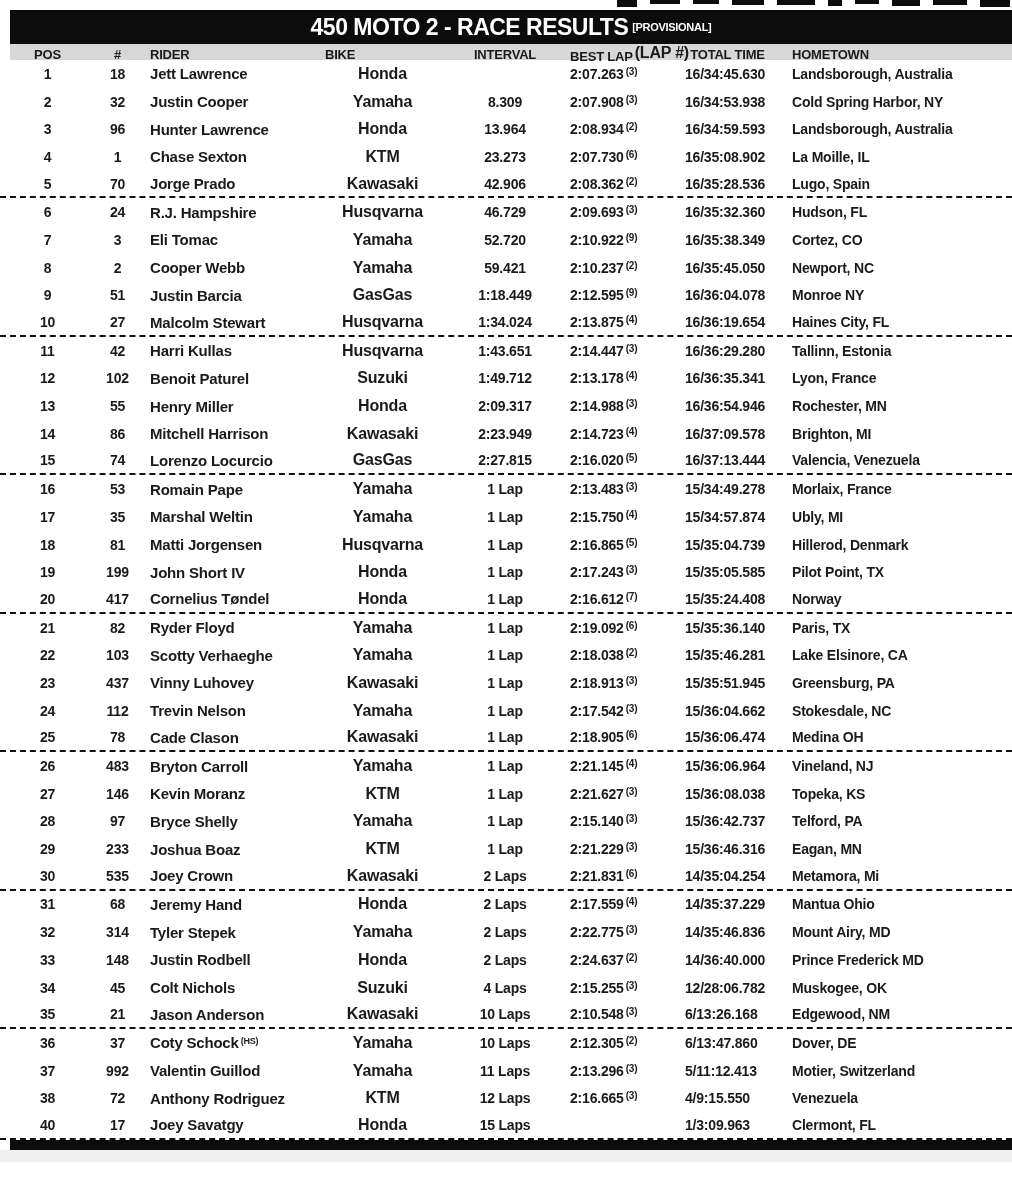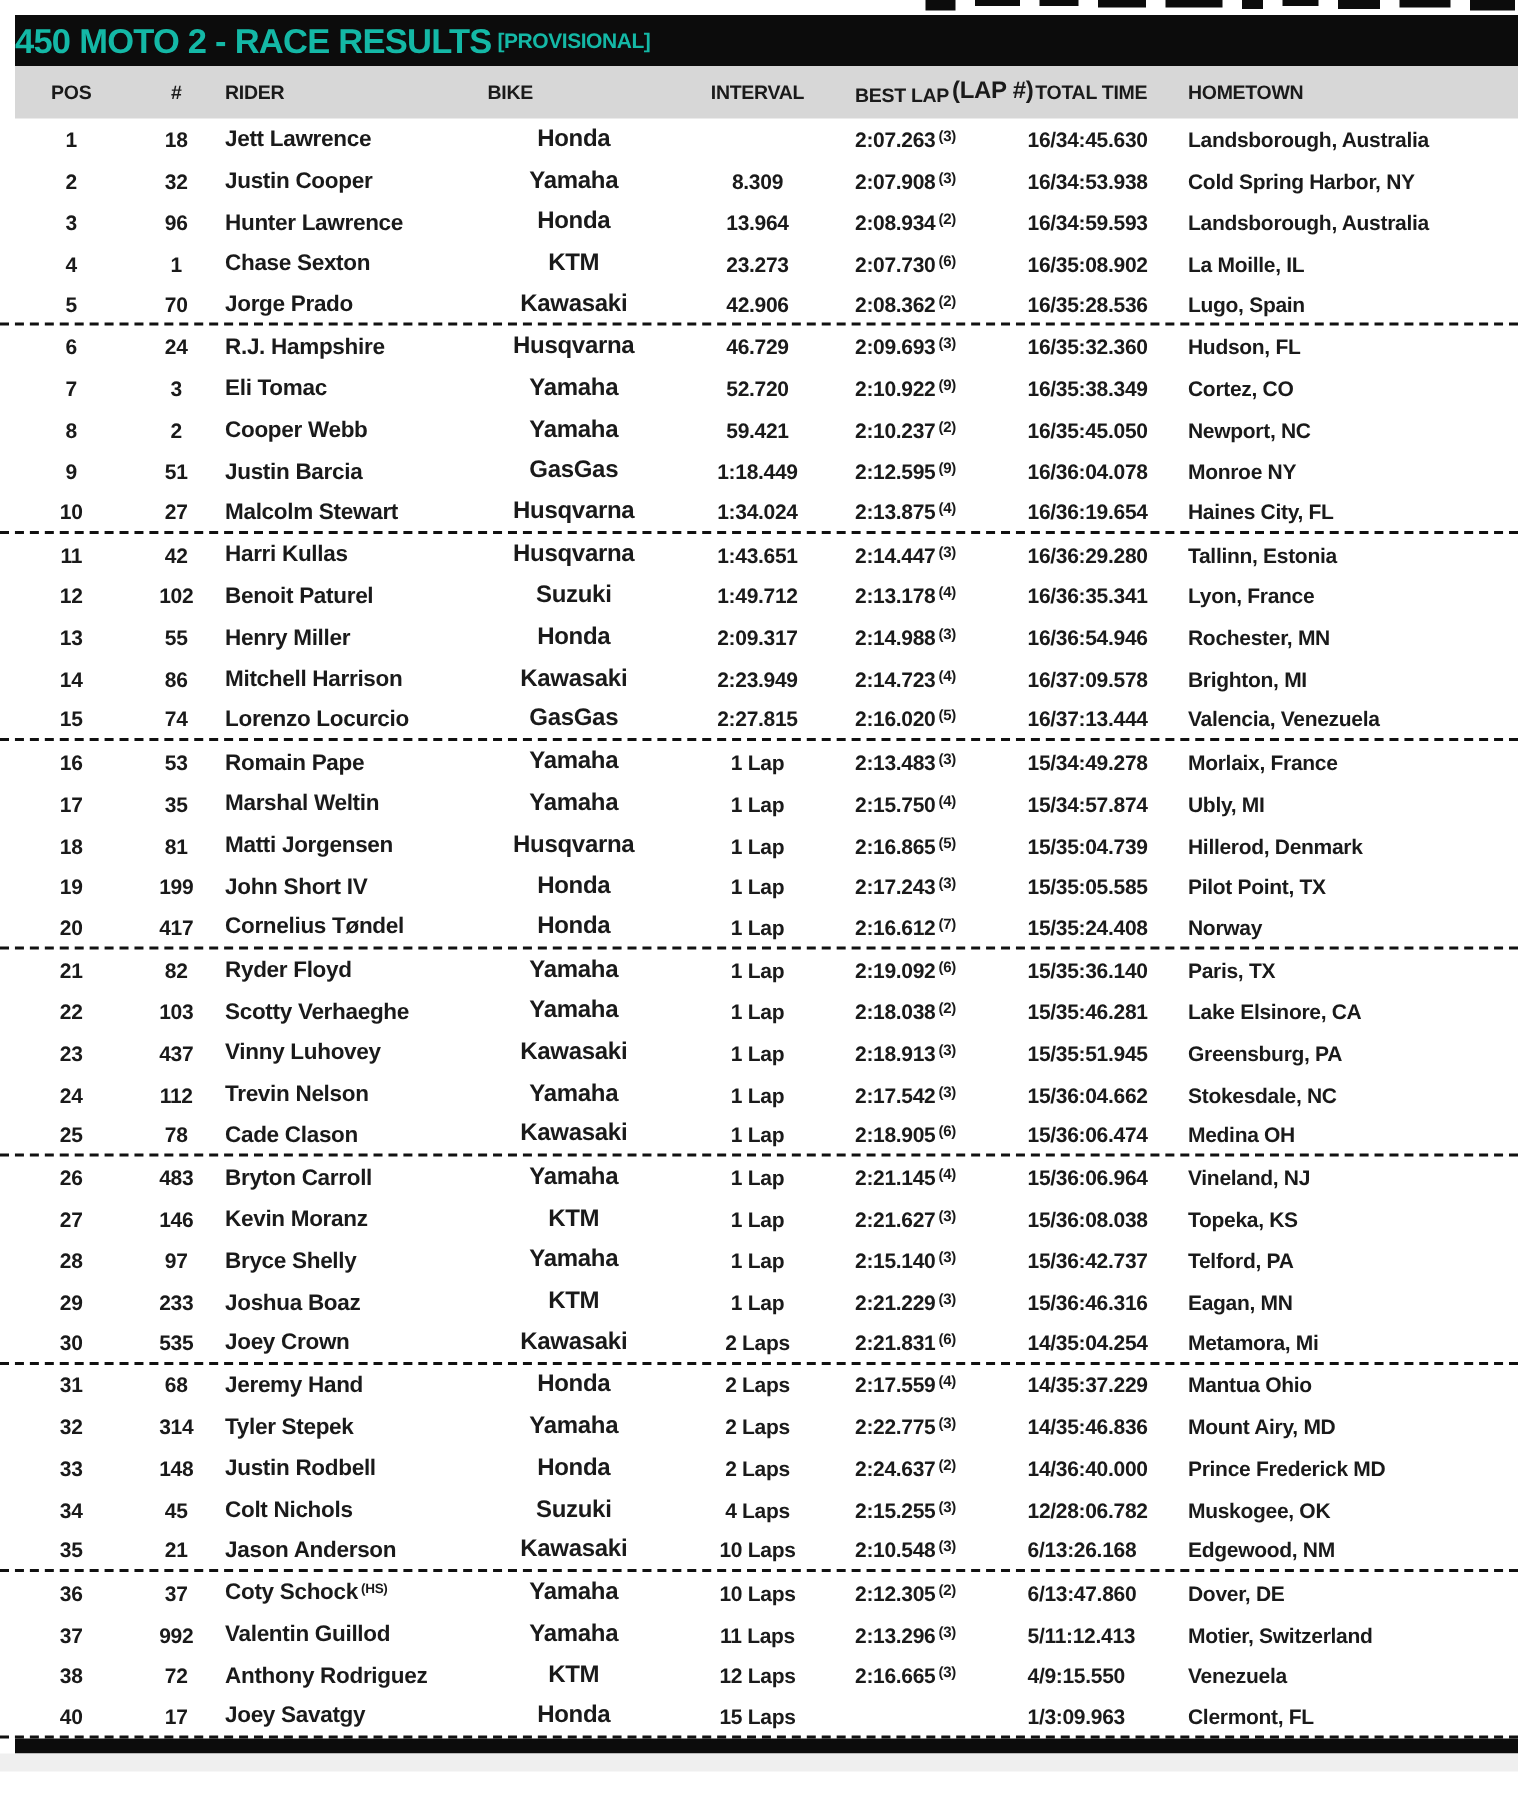--- a/index.html
+++ b/index.html
@@ -14,34 +14,34 @@
   }
   .topstrip { height:10px; position:relative; }
   .frags {
     position:absolute; top:0; right:2px;
     display:flex; align-items:flex-start; gap:13px;
   }
   .frag { background:#0c0c0c; }
 
   .titlebar {
     margin-left:10px; height:34px;
-    background:#0c0c0c; color:#14b8a6;
-    display:flex; align-items:center; 
+    background:#0c0c0c; color:#ffffff;
+    display:flex; align-items:center; justify-content:center;
   }
   .title { font-size:23px; letter-spacing:-0.5px; }
   .sup { font-size:10px; vertical-align:4px; margin-left:2px; font-weight:bold; }
-  .titlebar .sup { font-size:14px; vertical-align:7px; margin-left:4px; letter-spacing:-0.3px; }
+  .titlebar .sup { font-size:11px; vertical-align:7px; margin-left:4px; letter-spacing:-0.3px; }
 
   .grid8 {
     display:grid;
     grid-template-columns:65px 65px 175px 115px 130px 115px 95px 1fr;
     align-items:center;
   }
   .colheader {
-    margin-left:10px; height:35px;
+    margin-left:10px; height:16px;
     background:#d7d7d7;
     font-size:13px; letter-spacing:-0.2px;
   }
   .colheader .sup { font-size:16px; vertical-align:3px; }
 
   .rows { margin-left:0; }
   .row {
     margin-left:0;
     padding-left:10px;
     height:27.7px;

